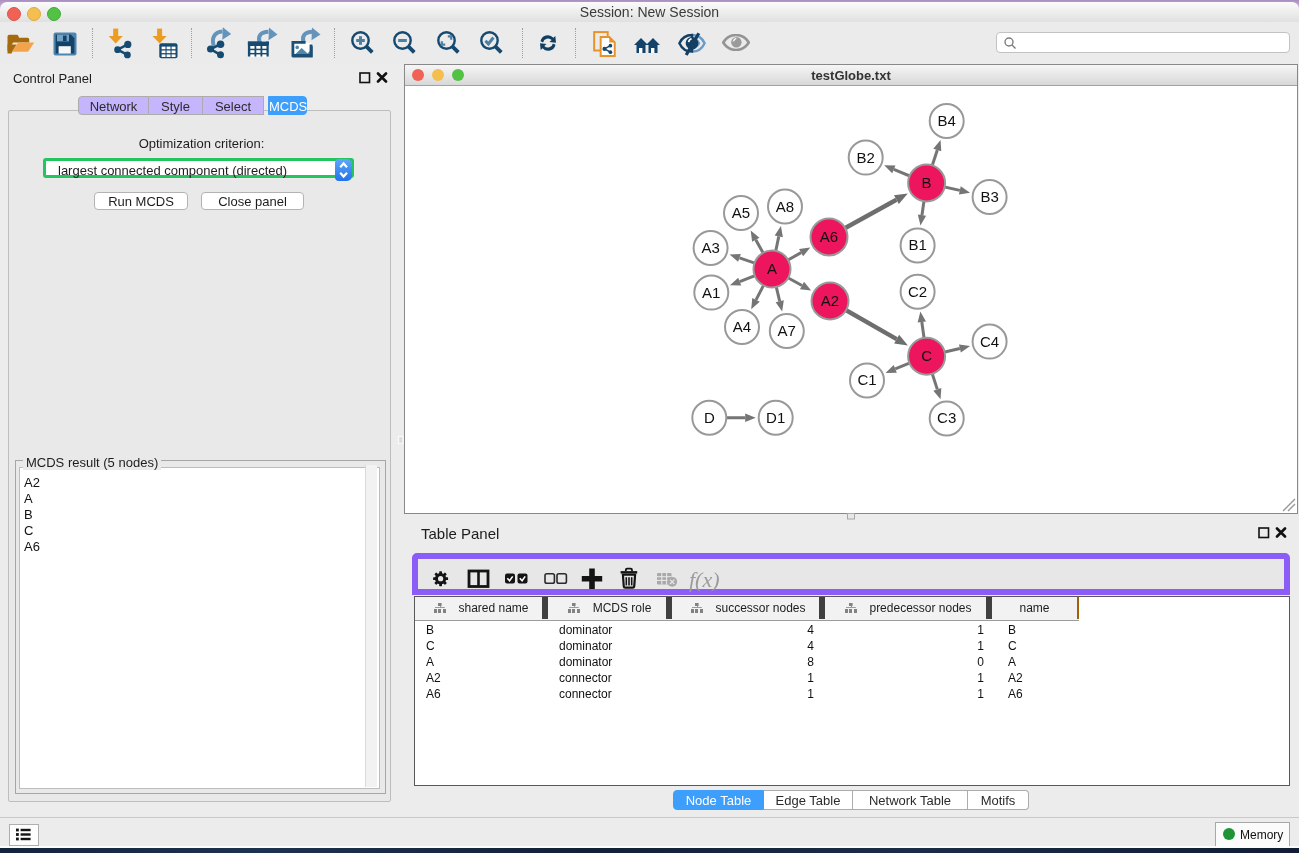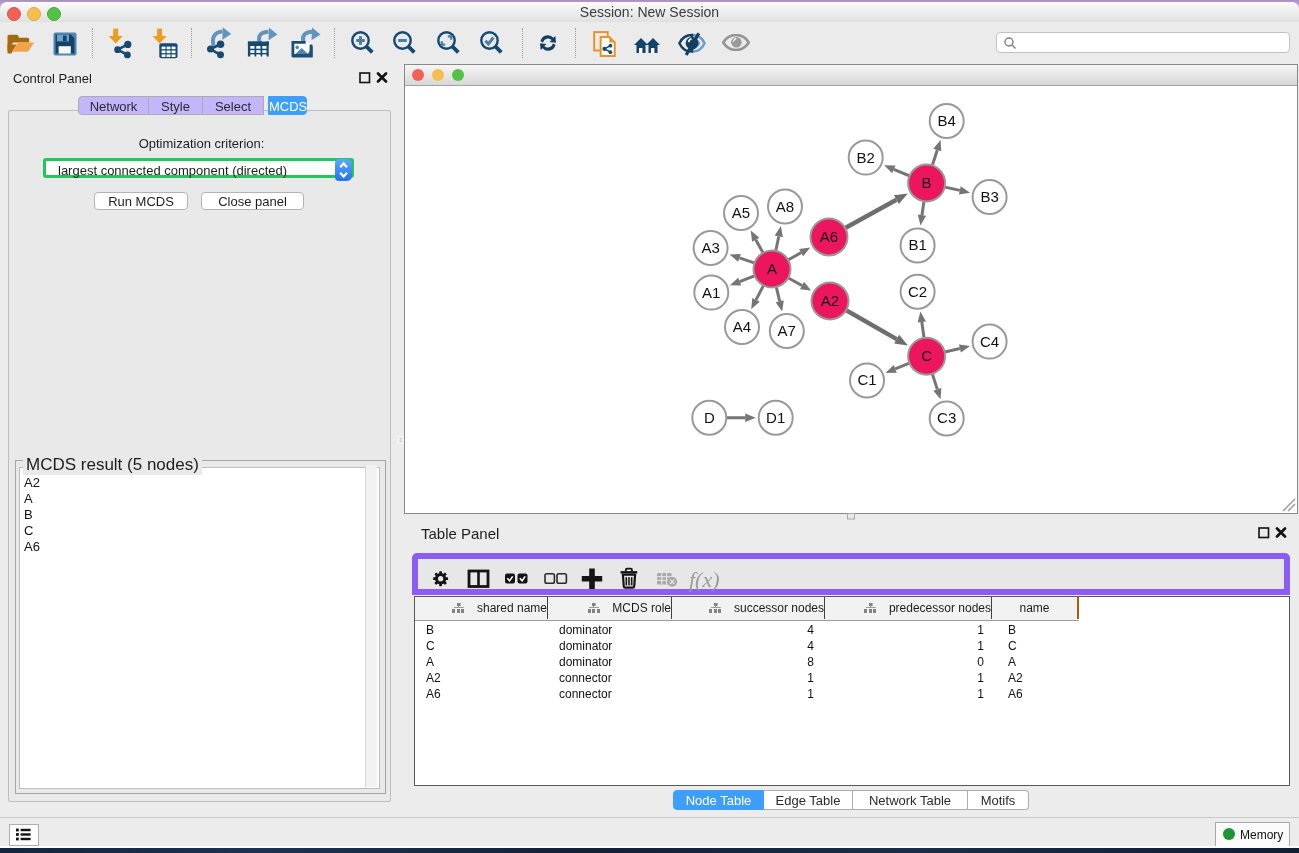--- a/index.html
+++ b/index.html
@@ -32,43 +32,43 @@
   #opt-label{left:8px;top:136px;width:387px;text-align:center;font-size:13px;color:#1d1d1d;}
   #combo{left:43px;top:158px;width:311px;height:20px;background:#fff;
     border:3px solid #22c55e;border-radius:3px;box-sizing:border-box;}
   #combo .txt{position:absolute;left:12px;top:2px;font-size:13px;color:#1d1d1d;}
   #combo .step{position:absolute;right:-1px;top:-2px;width:17px;height:22px;
     border-radius:4px 5px 5px 4px;background:linear-gradient(#5fa8f6,#2172ee);}
   .btn{position:absolute;top:192px;height:18px;background:#fff;border:1px solid #b3b3b3;
     border-radius:4px;font-size:13px;color:#1d1d1d;text-align:center;line-height:18px;box-sizing:border-box;}
   
   #grp{left:15px;top:460px;width:369px;height:332px;border:1px solid #a6a6a6;}
-  #grp-legend{left:23px;top:455px;background:#e9e9e9;padding:0 3px;font-size:17px;color:#1d1d1d;}
+  #grp-legend{left:23px;top:455px;background:#e9e9e9;padding:0 3px;font-size:13px;color:#1d1d1d;}
   #grp-list{left:19px;top:467px;width:361px;height:322px;background:#fff;border:1px solid #bdbdbd;
     font-size:13px;color:#111;line-height:16px;padding:7px 0 0 4px;box-sizing:border-box;}
   #grp-scroll{left:365px;top:465px;width:11px;height:322px;background:#f2f2f2;
     border-left:1px solid #d9d9d9;}
   
   #netwin{left:404px;top:64px;width:894px;height:450px;background:#fff;
     border:1px solid #888;box-sizing:border-box;}
   #net-titlebar{position:absolute;left:0;top:0;width:100%;height:20px;
     background:linear-gradient(#f6f6f6,#d8d8d8);border-bottom:1px solid #a2a2a2;}
   #net-titlebar .r{left:7px;top:4px;background:#f16156;}
   #net-titlebar .y{left:27px;top:4px;background:#f5bf4f;}
   #net-titlebar .g{left:47px;top:4px;background:#52c244;}
   #net-title{position:absolute;left:0;top:3px;width:100%;text-align:center;
     font-size:13px;font-weight:bold;color:#333;}
   
   #tp-title{left:421px;top:525px;font-size:15px;color:#1d1d1d;}
   #tp-toolbar{left:412px;top:553px;width:878px;height:42px;background:#e7e7e7;
     border:6px solid #8b5cf6;border-radius:5px 5px 0 0;box-sizing:border-box;}
   #tbl{left:414px;top:596px;width:876px;height:190px;background:#fff;
     border:1px solid #585858;box-sizing:border-box;}
-  .th{position:absolute;top:0;height:22px;line-height:22px;text-align:right;
-    padding-left:5px;border-right:1px solid #404040;box-sizing:border-box;}
+  .th{position:absolute;top:0;height:22px;line-height:22px;text-align:center;
+    padding-left:5px;border-right:6px solid #404040;box-sizing:border-box;}
   .th::before{content:"";display:inline-block;width:13px;height:12px;margin-right:12px;
     vertical-align:-2px;background:
       linear-gradient(#828282,#828282) 4.6px 0.5px/3.6px 3.2px no-repeat,
       linear-gradient(#9a9a9a,#9a9a9a) 6.1px 3.5px/1.2px 2.2px no-repeat,
       linear-gradient(#9a9a9a,#9a9a9a) 1.6px 5.2px/9.8px 1.2px no-repeat,
       linear-gradient(#828282,#828282) 0.4px 7px/3.4px 4.4px no-repeat,
       linear-gradient(#828282,#828282) 4.8px 7px/3.4px 4.4px no-repeat,
       linear-gradient(#828282,#828282) 9.2px 7px/3.4px 4.4px no-repeat;}
   .th:last-child::before{display:none;}
   .trow{position:absolute;left:0;width:100%;height:16px;font-size:12px;color:#111;}
@@ -270,20 +270,21 @@
 <div class="abs" id="grp"></div>
 <div class="abs" id="grp-list">A2<br>A<br>B<br>C<br>A6</div>
 <div class="abs" id="grp-scroll"></div>
 <div class="abs" id="grp-legend">MCDS result (5 nodes)</div>
 <div class="abs" id="netwin">
   <div id="net-titlebar">
     <div class="tl r"></div>
       <div class="tl y"></div>
       <div class="tl g"></div>
   </div>
+  <div id="net-title">testGlobe.txt</div>
   <svg id="graph" style="position:absolute;left:-1px;top:21px;" width="893" height="422">
       <line x1="368" y1="183" x2="351.77163443201255" y2="153.68424284492593" stroke="#757575" stroke-width="3"></line>
       <polygon points="346.6863176603361,144.49786416060718 355.44618590574004,151.65011613625535 348.09708295828506,155.71836955359652" fill="#757575"></polygon>
       <line x1="368" y1="183" x2="374.788935152135" y2="150.36088869165846" stroke="#757575" stroke-width="3"></line>
       <polygon points="376.92717059156394,140.08091061748095 378.900926381806,151.21618286743004 370.67694392246403,149.50559451588688" fill="#757575"></polygon>
       <line x1="368" y1="183" x2="335.45875907057626" y2="171.87025961697233" stroke="#757575" stroke-width="3"></line>
       <polygon points="325.52377643972216,168.47230138817858 336.8179423620938,167.89626656463068 334.09957577905874,175.844252669314" fill="#757575"></polygon>
       <line x1="368" y1="183" x2="335.72702127680486" y2="195.5476490587711" stroke="#757575" stroke-width="3"></line>
       <polygon points="325.9406696897081,199.3525567598499 334.20505819637333,191.63310842393238 337.2489843572364,199.46218969360982" fill="#757575"></polygon>
       <line x1="368" y1="183" x2="352.01239902564987" y2="213.90936188374357" stroke="#757575" stroke-width="3"></line>

